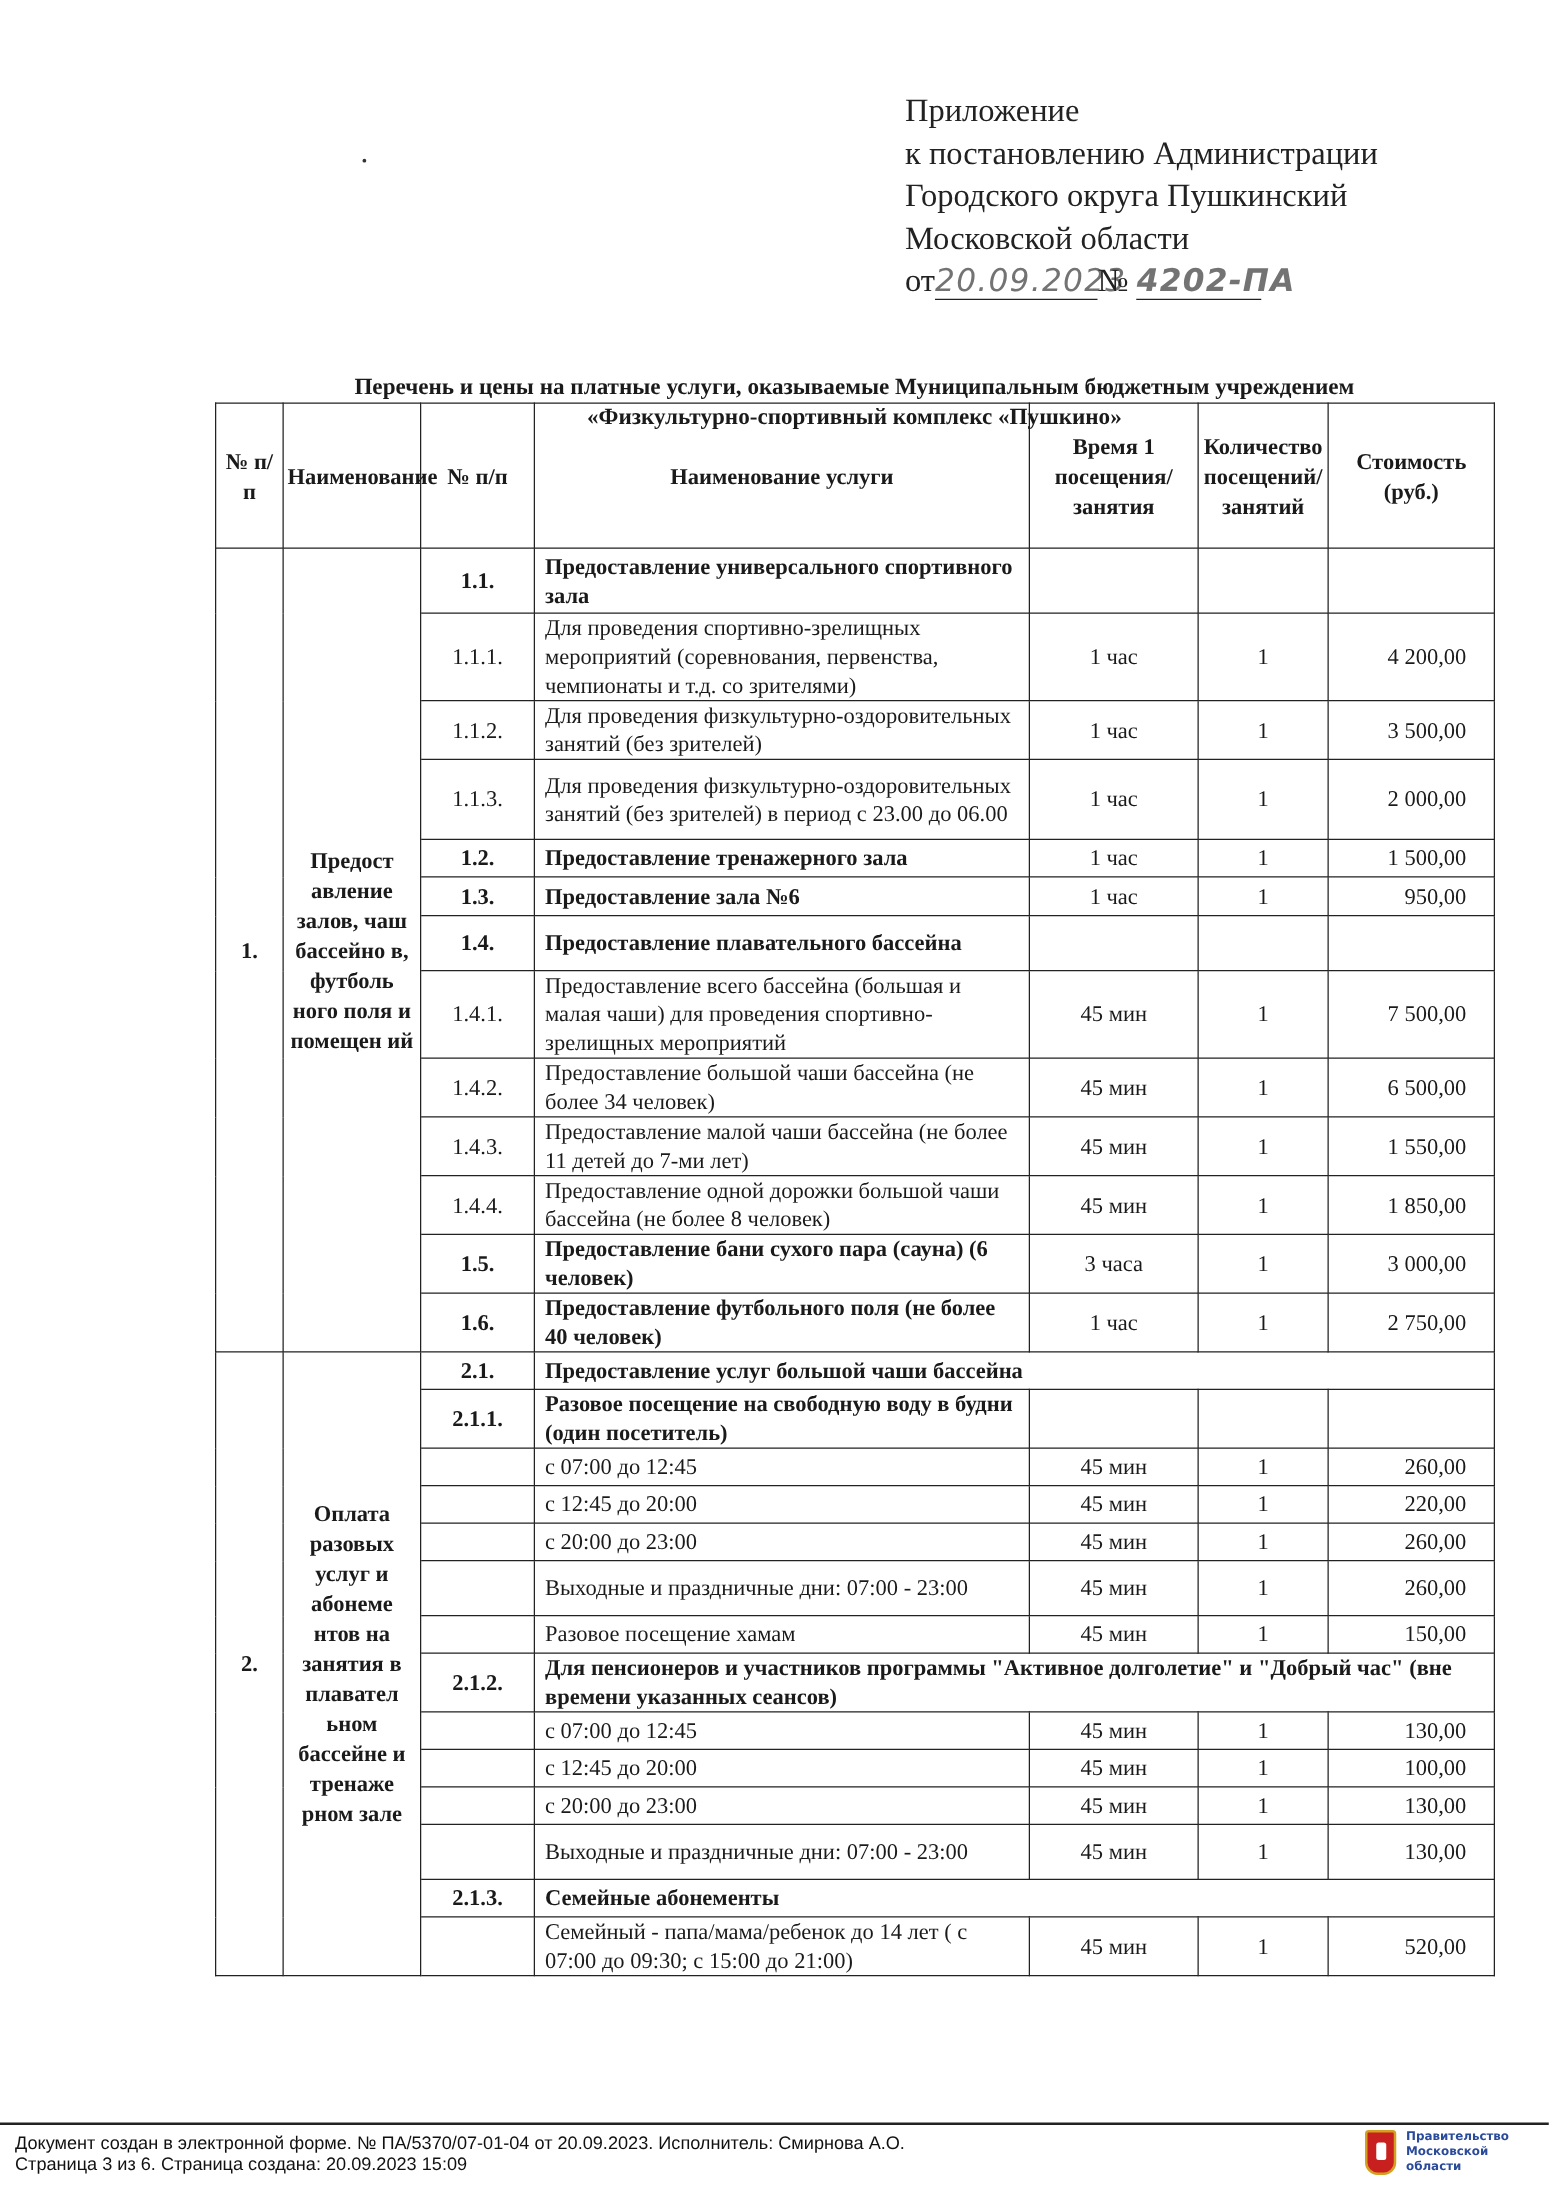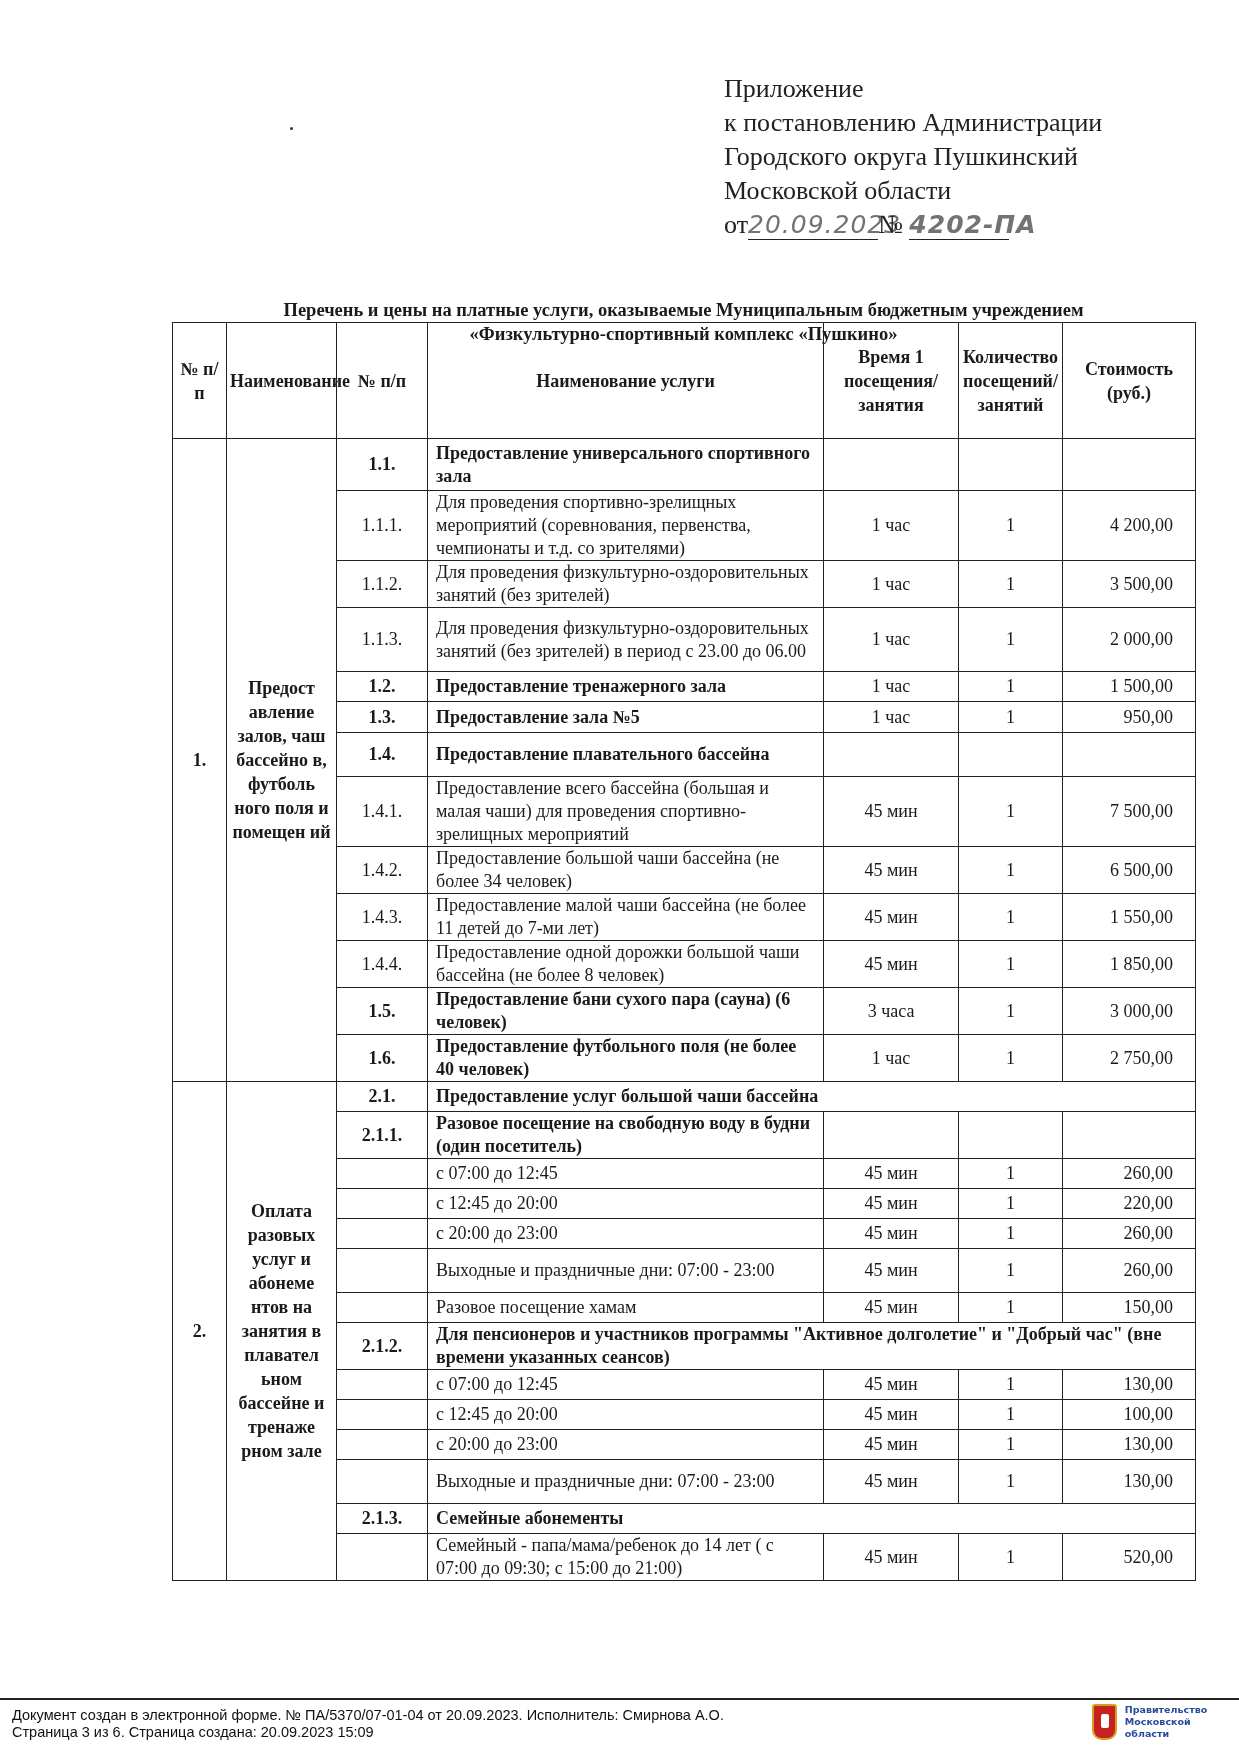--- a/index.html
+++ b/index.html
@@ -100,21 +100,21 @@
       </tr>
       <tr style="height: 30px;">
         <td class="c b">1.2.</td>
         <td class="b">Предоставление тренажерного зала</td>
         <td class="c">1 час</td>
         <td class="c">1</td>
         <td class="r">1 500,00</td>
       </tr>
       <tr style="height: 31px;">
         <td class="c b">1.3.</td>
-        <td class="b">Предоставление зала №5</td>
+        <td class="b">Предоставление зала №6</td>
         <td class="c">1 час</td>
         <td class="c">1</td>
         <td class="r">950,00</td>
       </tr>
       <tr style="height: 44px;">
         <td class="c b">1.4.</td>
         <td class="b">Предоставление плавательного бассейна</td>
         <td class="c"></td>
         <td class="c"></td>
         <td class="r"></td>

